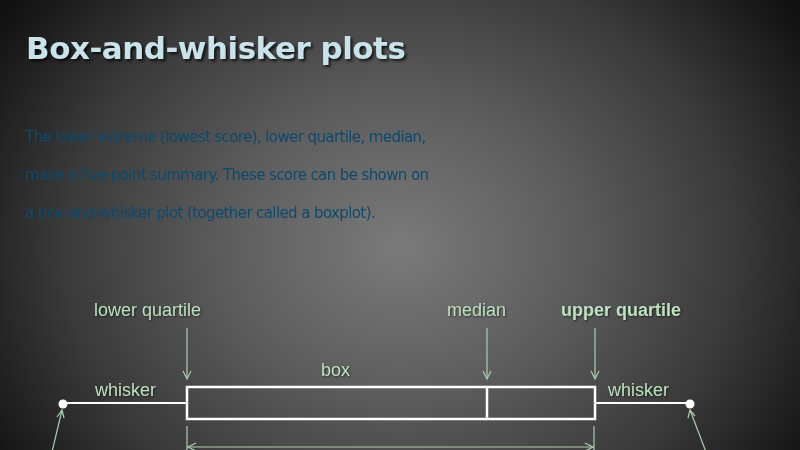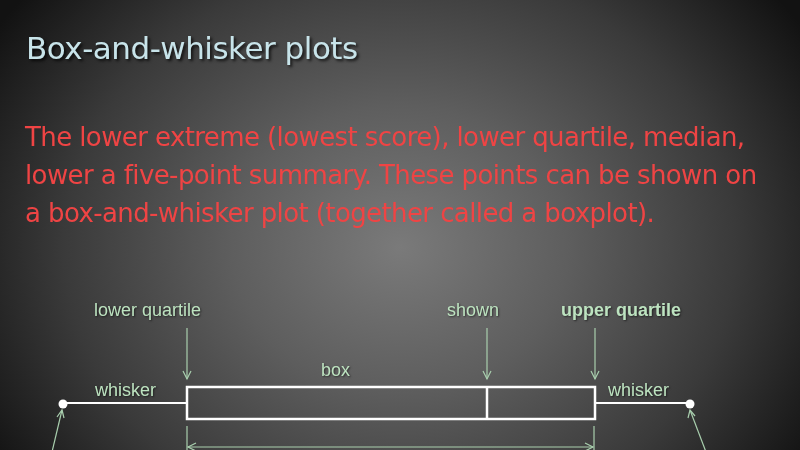--- a/index.html
+++ b/index.html
@@ -13,37 +13,37 @@
       position: relative;
       background: radial-gradient(ellipse 60% 90% at 50% 55%, #7a7a7a 0%, #5e5e5e 35%, #3a3a3a 70%, #121212 100%);
       font-family: "DejaVu Sans", sans-serif;
     }
     .slide-title {
       position: absolute;
       left: 26px;
       top: 30px;
       margin: 0;
       font-family: "DejaVu Sans", sans-serif;
-      font-weight: normal;
+      font-weight: bold;
       font-size: 31px;
       letter-spacing: -0.5px;
       color: #c8e4ea;
       text-shadow: 2px 2px 3px rgba(0,0,0,0.75);
       white-space: nowrap;
     }
     .slide-body {
       position: absolute;
       left: 25px;
       top: 118px;
       width: 770px;
       margin: 0;
       font-family: "DejaVu Sans", sans-serif;
-      font-size: 26px;
+      font-size: 15px;
       line-height: 38px;
-      color: #ef4444;
+      color: #0c4a6e;
       letter-spacing: -0.6px;
     }
     .slide-body .line {
       display: block;
       white-space: nowrap;
     }
     .diagram {
       position: absolute;
       left: 0;
       top: 0;
@@ -59,21 +59,21 @@
       white-space: nowrap;
     }
   </style>
 </head>
 <body>
 
 <h1 class="slide-title">Box-and-whisker plots</h1>
 
 <p class="slide-body">
   <span class="line">The lower extreme (lowest score), lower quartile, median,</span>
-  <span class="line">lower a five-point summary. These points can be shown on</span>
+  <span class="line">make a five-point summary. These score can be shown on</span>
   <span class="line">a box-and-whisker plot (together called a boxplot).</span>
 </p>
 
 <div class="diagram">
   <svg width="800" height="450" viewBox="0 0 800 450" xmlns="http://www.w3.org/2000/svg">
 
     <line x1="63" y1="403" x2="187" y2="403" stroke="#ffffff" stroke-width="2.2"></line>
     <circle cx="63" cy="404" r="4.5" fill="#ffffff"></circle>
 
     <rect x="187" y="387" width="408" height="32" fill="none" stroke="#ffffff" stroke-width="2.5"></rect>
@@ -110,18 +110,18 @@
       <line x1="52" y1="452" x2="62" y2="410"></line>
       <polyline points="57,417 62,410 64,418"></polyline>
     </g>
     <g stroke="#a9cfae" stroke-width="1.2" fill="none">
       <line x1="706" y1="452" x2="690" y2="410"></line>
       <polyline points="688,418 690,410 695,416"></polyline>
     </g>
   </svg>
 
   <span class="label" style="left:94px; top:300px;">lower quartile</span>
-  <span class="label" style="left:447px; top:300px;">shown</span>
+  <span class="label" style="left:447px; top:300px;">median</span>
   <span class="label" style="left:561px; top:300px;font-weight:bold;">upper quartile</span>
   <span class="label" style="left:321px; top:360px;">box</span>
   <span class="label" style="left:95px; top:380px;">whisker</span>
   <span class="label" style="left:608px; top:380px;">whisker</span>
 </div>
 
 </body></html>

